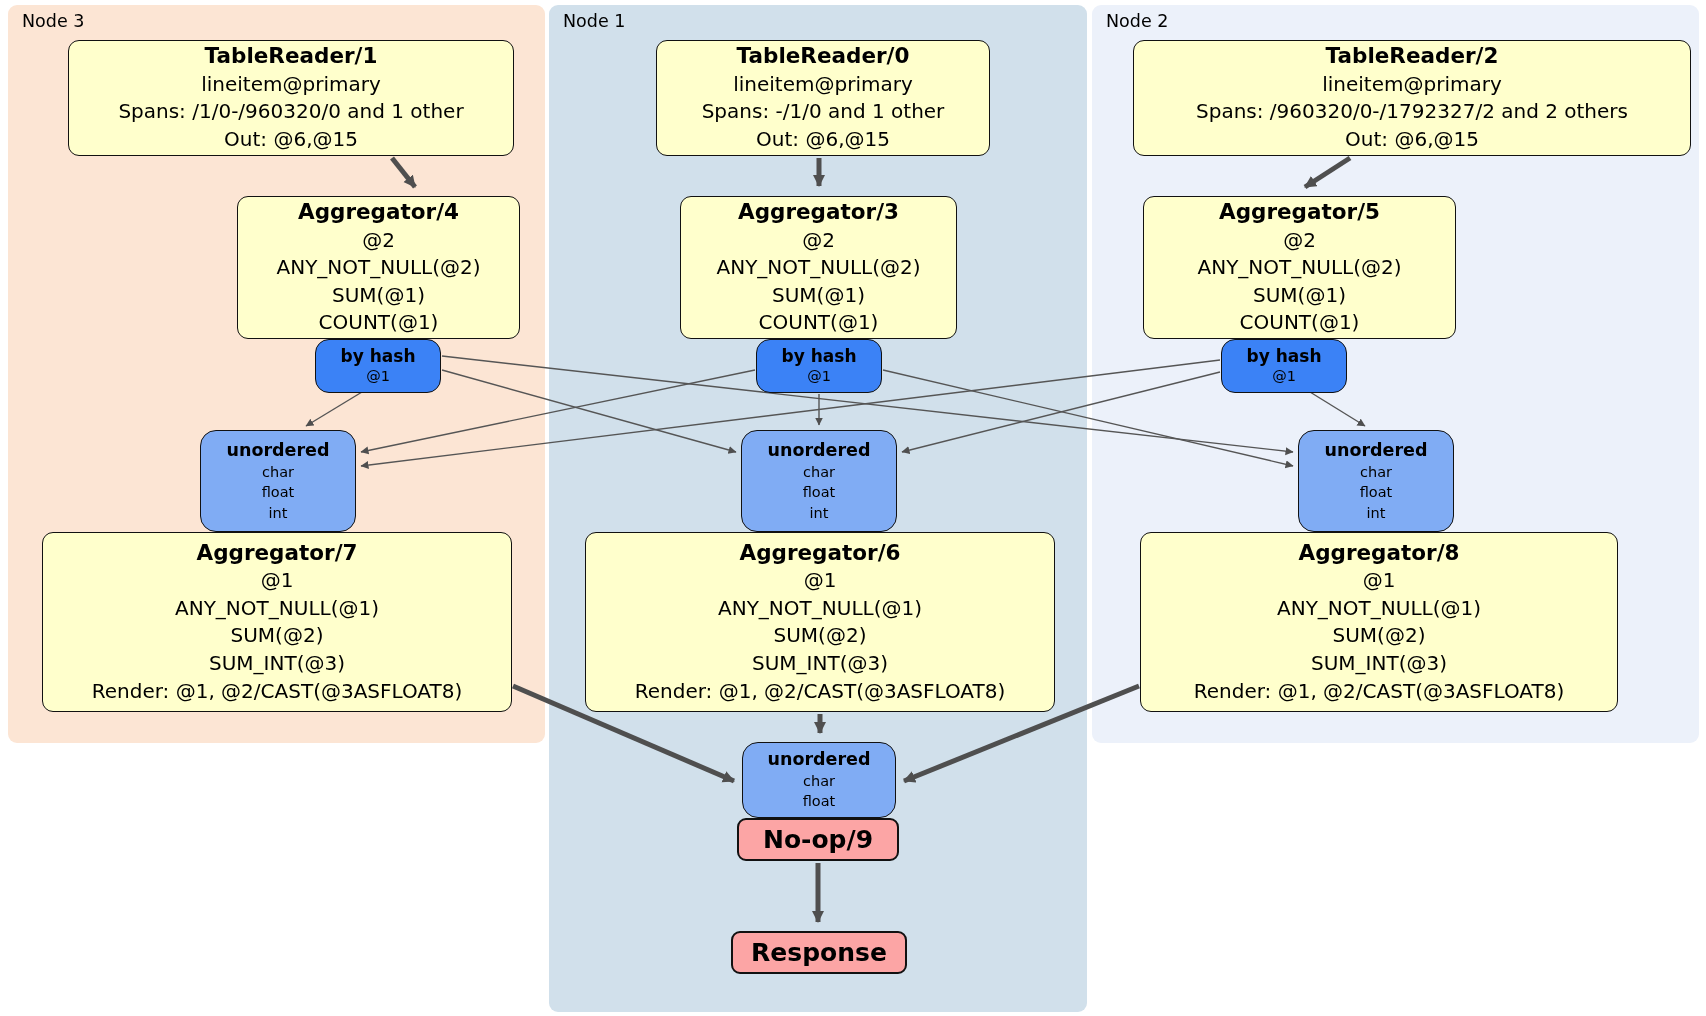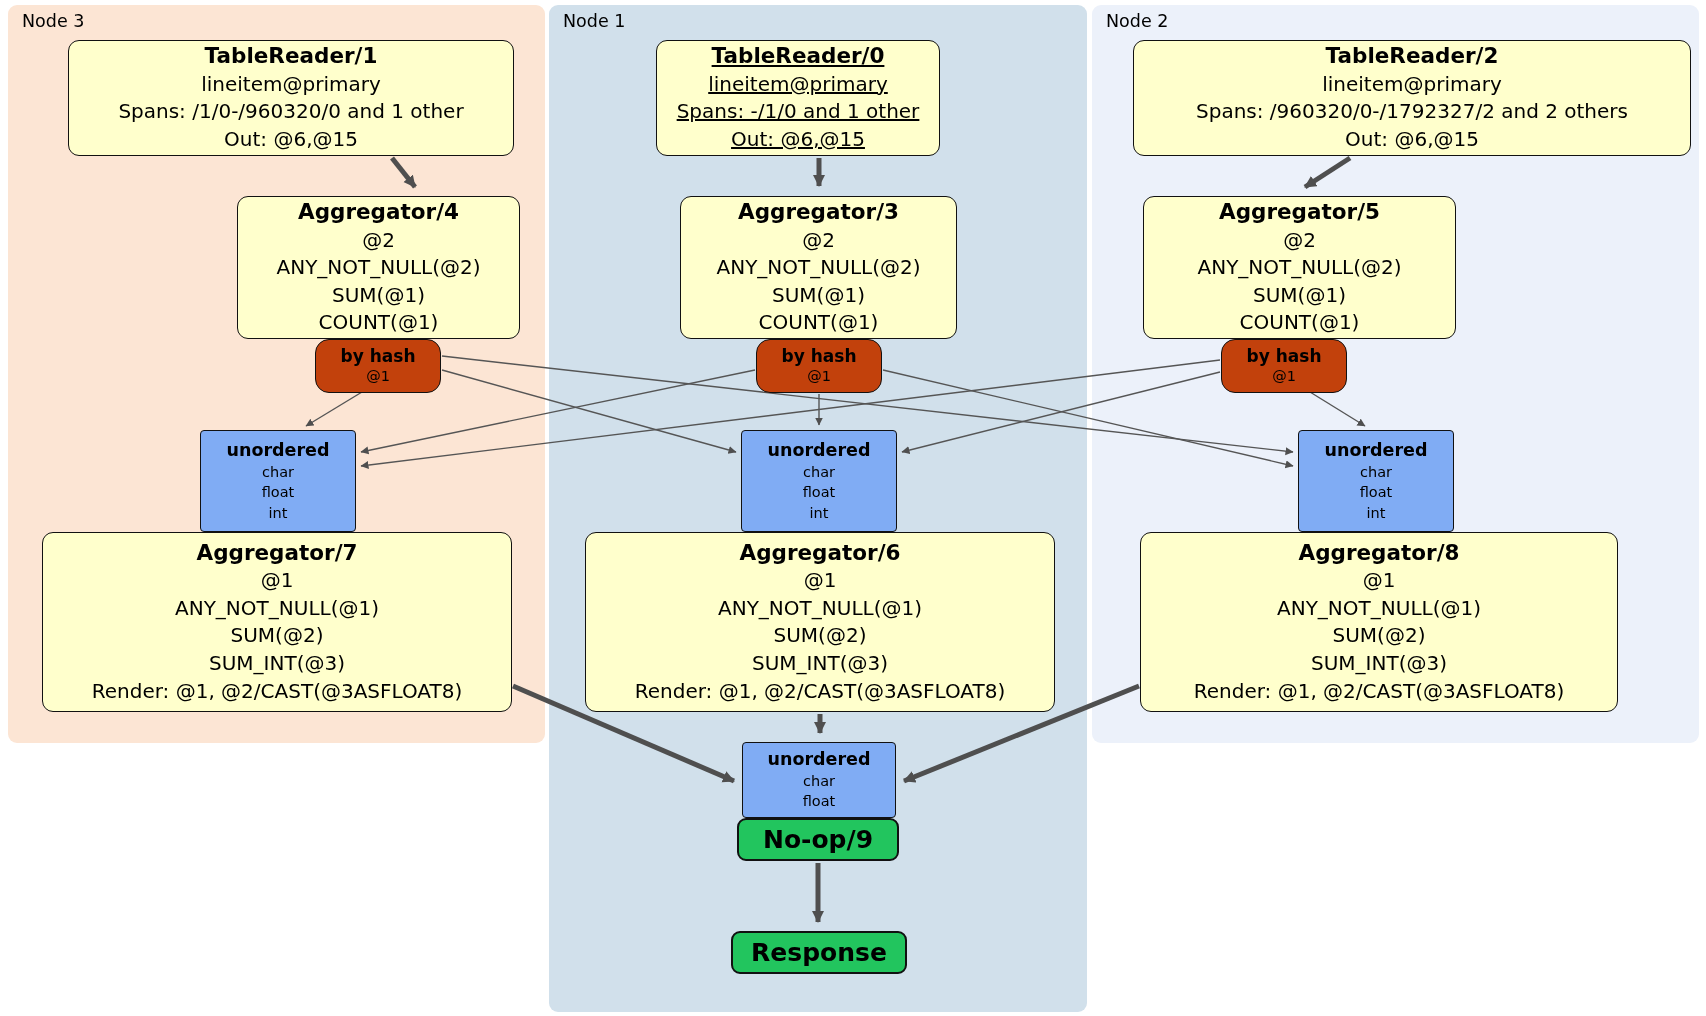--- a/index.html
+++ b/index.html
@@ -15,32 +15,32 @@
   #label-node3{left:22px;top:13px;}
   #label-node1{left:563px;top:13px;}
   #label-node2{left:1106px;top:13px;}
 
   #edges{position:absolute;left:0;top:0;z-index:2;}
   .box{position:absolute;z-index:3;box-sizing:border-box;display:flex;flex-direction:column;
        justify-content:center;align-items:center;text-align:center;}
   .proc{background:#ffffcc;border:1.7px solid #111;border-radius:11px;padding:19px 6px;}
   .proc .title{font-weight:bold;font-size:21.5px;line-height:1.32;}
   .proc .line{font-size:20px;line-height:1.38;}
-  .router{background:#c2410c;border:1.7px solid #111;border-radius:14px;}
+  .router{background:#3b82f6;border:1.7px solid #111;border-radius:14px;}
   .router .title{font-weight:bold;font-size:17px;line-height:1.25;}
   .router .sub{font-size:14.5px;line-height:1.3;}
-  .sync{background:#80acf4;border:1.7px solid #111;border-radius:4px;}
+  .sync{background:#80acf4;border:1.7px solid #111;border-radius:16px;}
   .sync .title{font-weight:bold;font-size:17.5px;line-height:1.3;}
   .sync .line{font-size:14.5px;line-height:1.42;}
-  .mini{background:#22c55e;border:2px solid #111;border-radius:9px;}
+  .mini{background:#fca5a5;border:2px solid #111;border-radius:9px;}
   .mini .title{font-weight:bold;font-size:25px;line-height:1;}
 
   
   #tr1{left:68px;top:40px;width:446px;height:116px;}
-  #tr0{left:656px;top:40px;width:284px;height:116px;text-decoration:underline;}
+  #tr0{left:656px;top:40px;width:334px;height:116px;}
   #tr2{left:1133px;top:40px;width:558px;height:116px;}
   #agg4{left:237px;top:196px;width:283px;height:143px;}
   #agg3{left:680px;top:196px;width:277px;height:143px;}
   #agg5{left:1143px;top:196px;width:313px;height:143px;}
   #hash3{left:315px;top:339px;width:126px;height:54px;}
   #hash1{left:756px;top:339px;width:126px;height:54px;}
   #hash2{left:1221px;top:339px;width:126px;height:54px;}
   #uno3{left:200px;top:430px;width:156px;height:102px;}
   #uno1{left:741px;top:430px;width:156px;height:102px;}
   #uno2{left:1298px;top:430px;width:156px;height:102px;}

